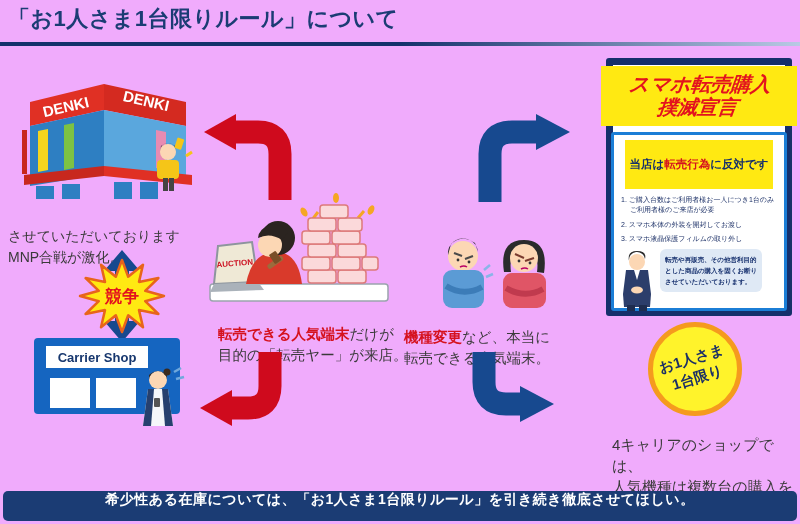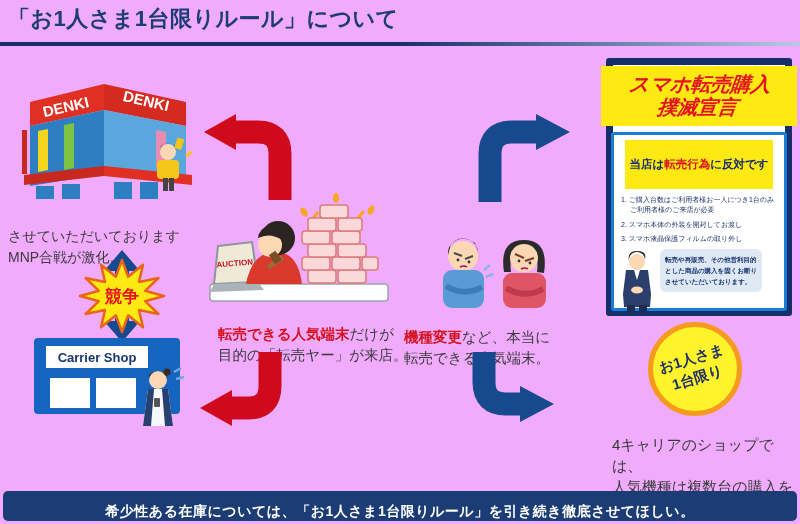--- a/index.html
+++ b/index.html
@@ -37,21 +37,21 @@
   .poster-bottom{display:flex;align-items:flex-start;margin-top:2px;}
   .bubble{margin-left:4px;background:#dfe9f5;border-radius:6px;padding:5px 5px;
           font-size:6.5px;font-weight:bold;color:#16306e;line-height:1.7;white-space:pre-line;}
   
   .badge{left:648px;top:322px;width:84px;height:84px;border-radius:50%;background:#fff32b;
          border:5px solid #f59a1e;display:flex;align-items:center;justify-content:center;box-sizing:content-box;}
   .badge span{transform:rotate(-17deg);font-weight:bold;color:#1b2f66;font-size:14.5px;
               line-height:1.35;text-align:center;white-space:pre-line;}
   
   .footer{left:3px;top:491px;width:794px;height:30px;background:#1b3c74;border-radius:5px;
-          display:flex;align-items:flex-end;justify-content:center;}
+          display:flex;align-items:flex-start;justify-content:center;}
   .footer span{color:#fff;font-weight:bold;font-size:14px;letter-spacing:.5px;}
   svg{display:block;}
 </style>
 </head>
 <body>
 
 <div class="page">
 
   <div class="abs title">「お1人さま1台限りルール」について</div>
   <div class="abs rule-line"></div>

